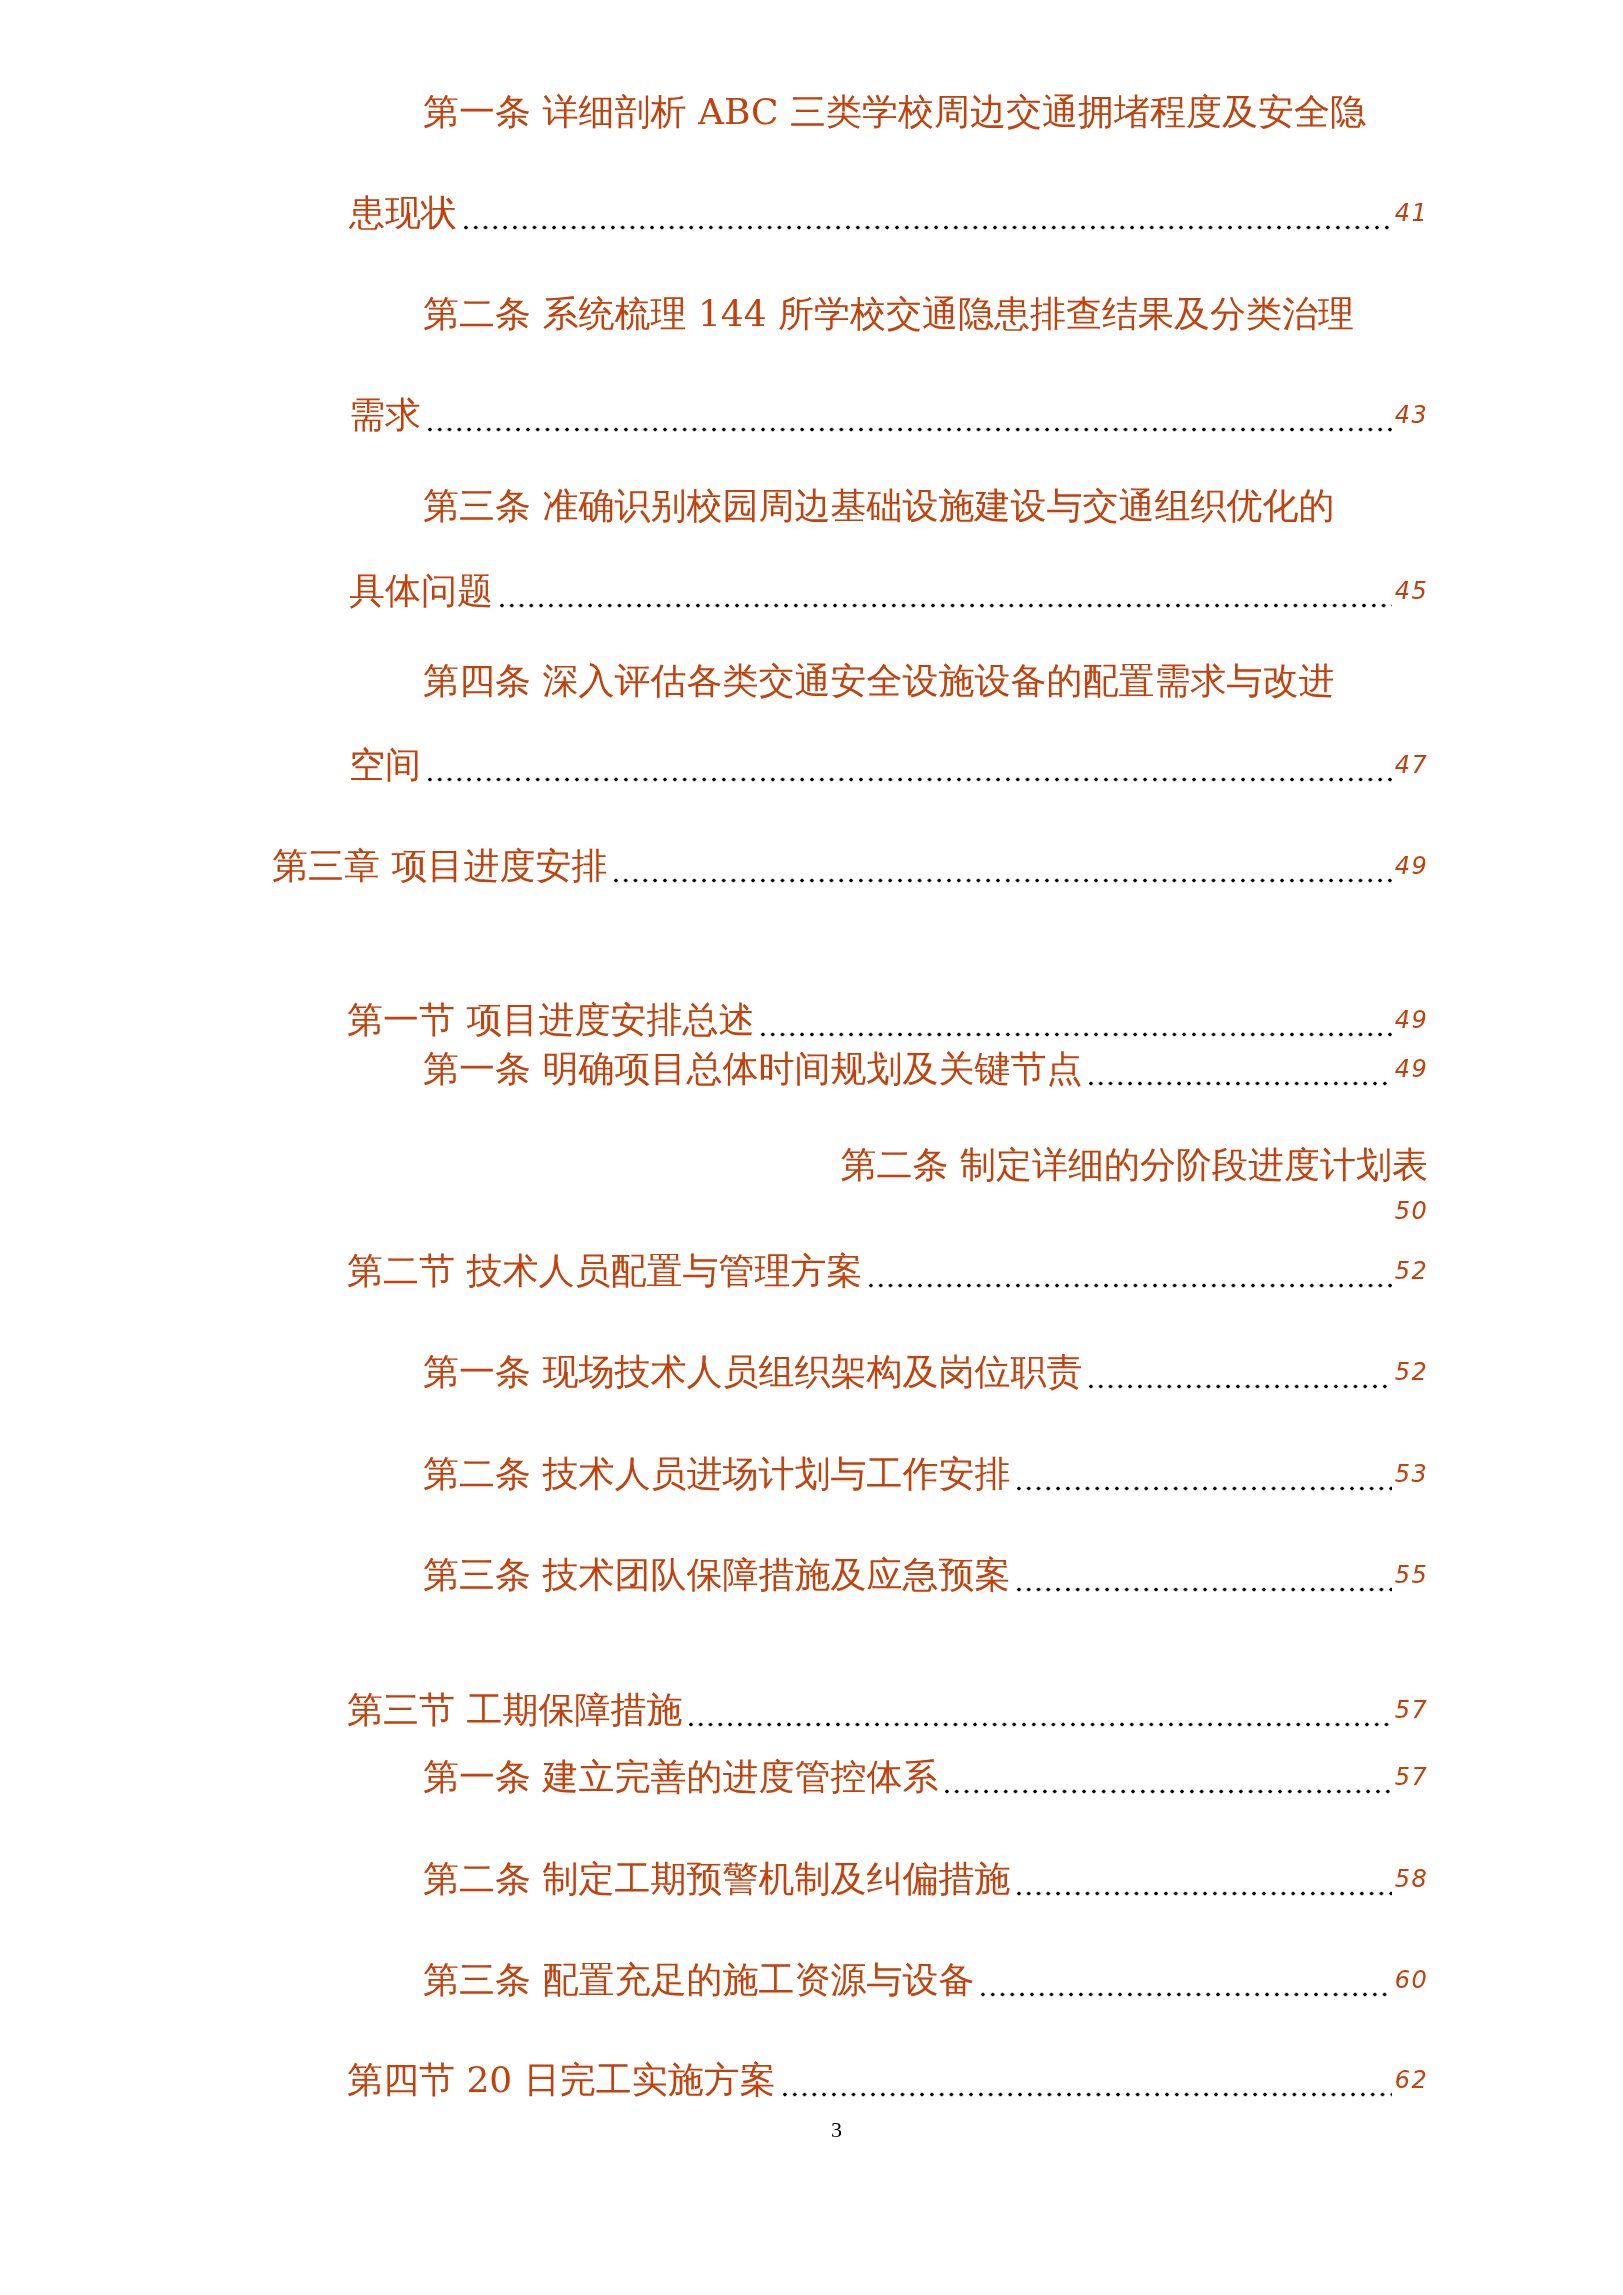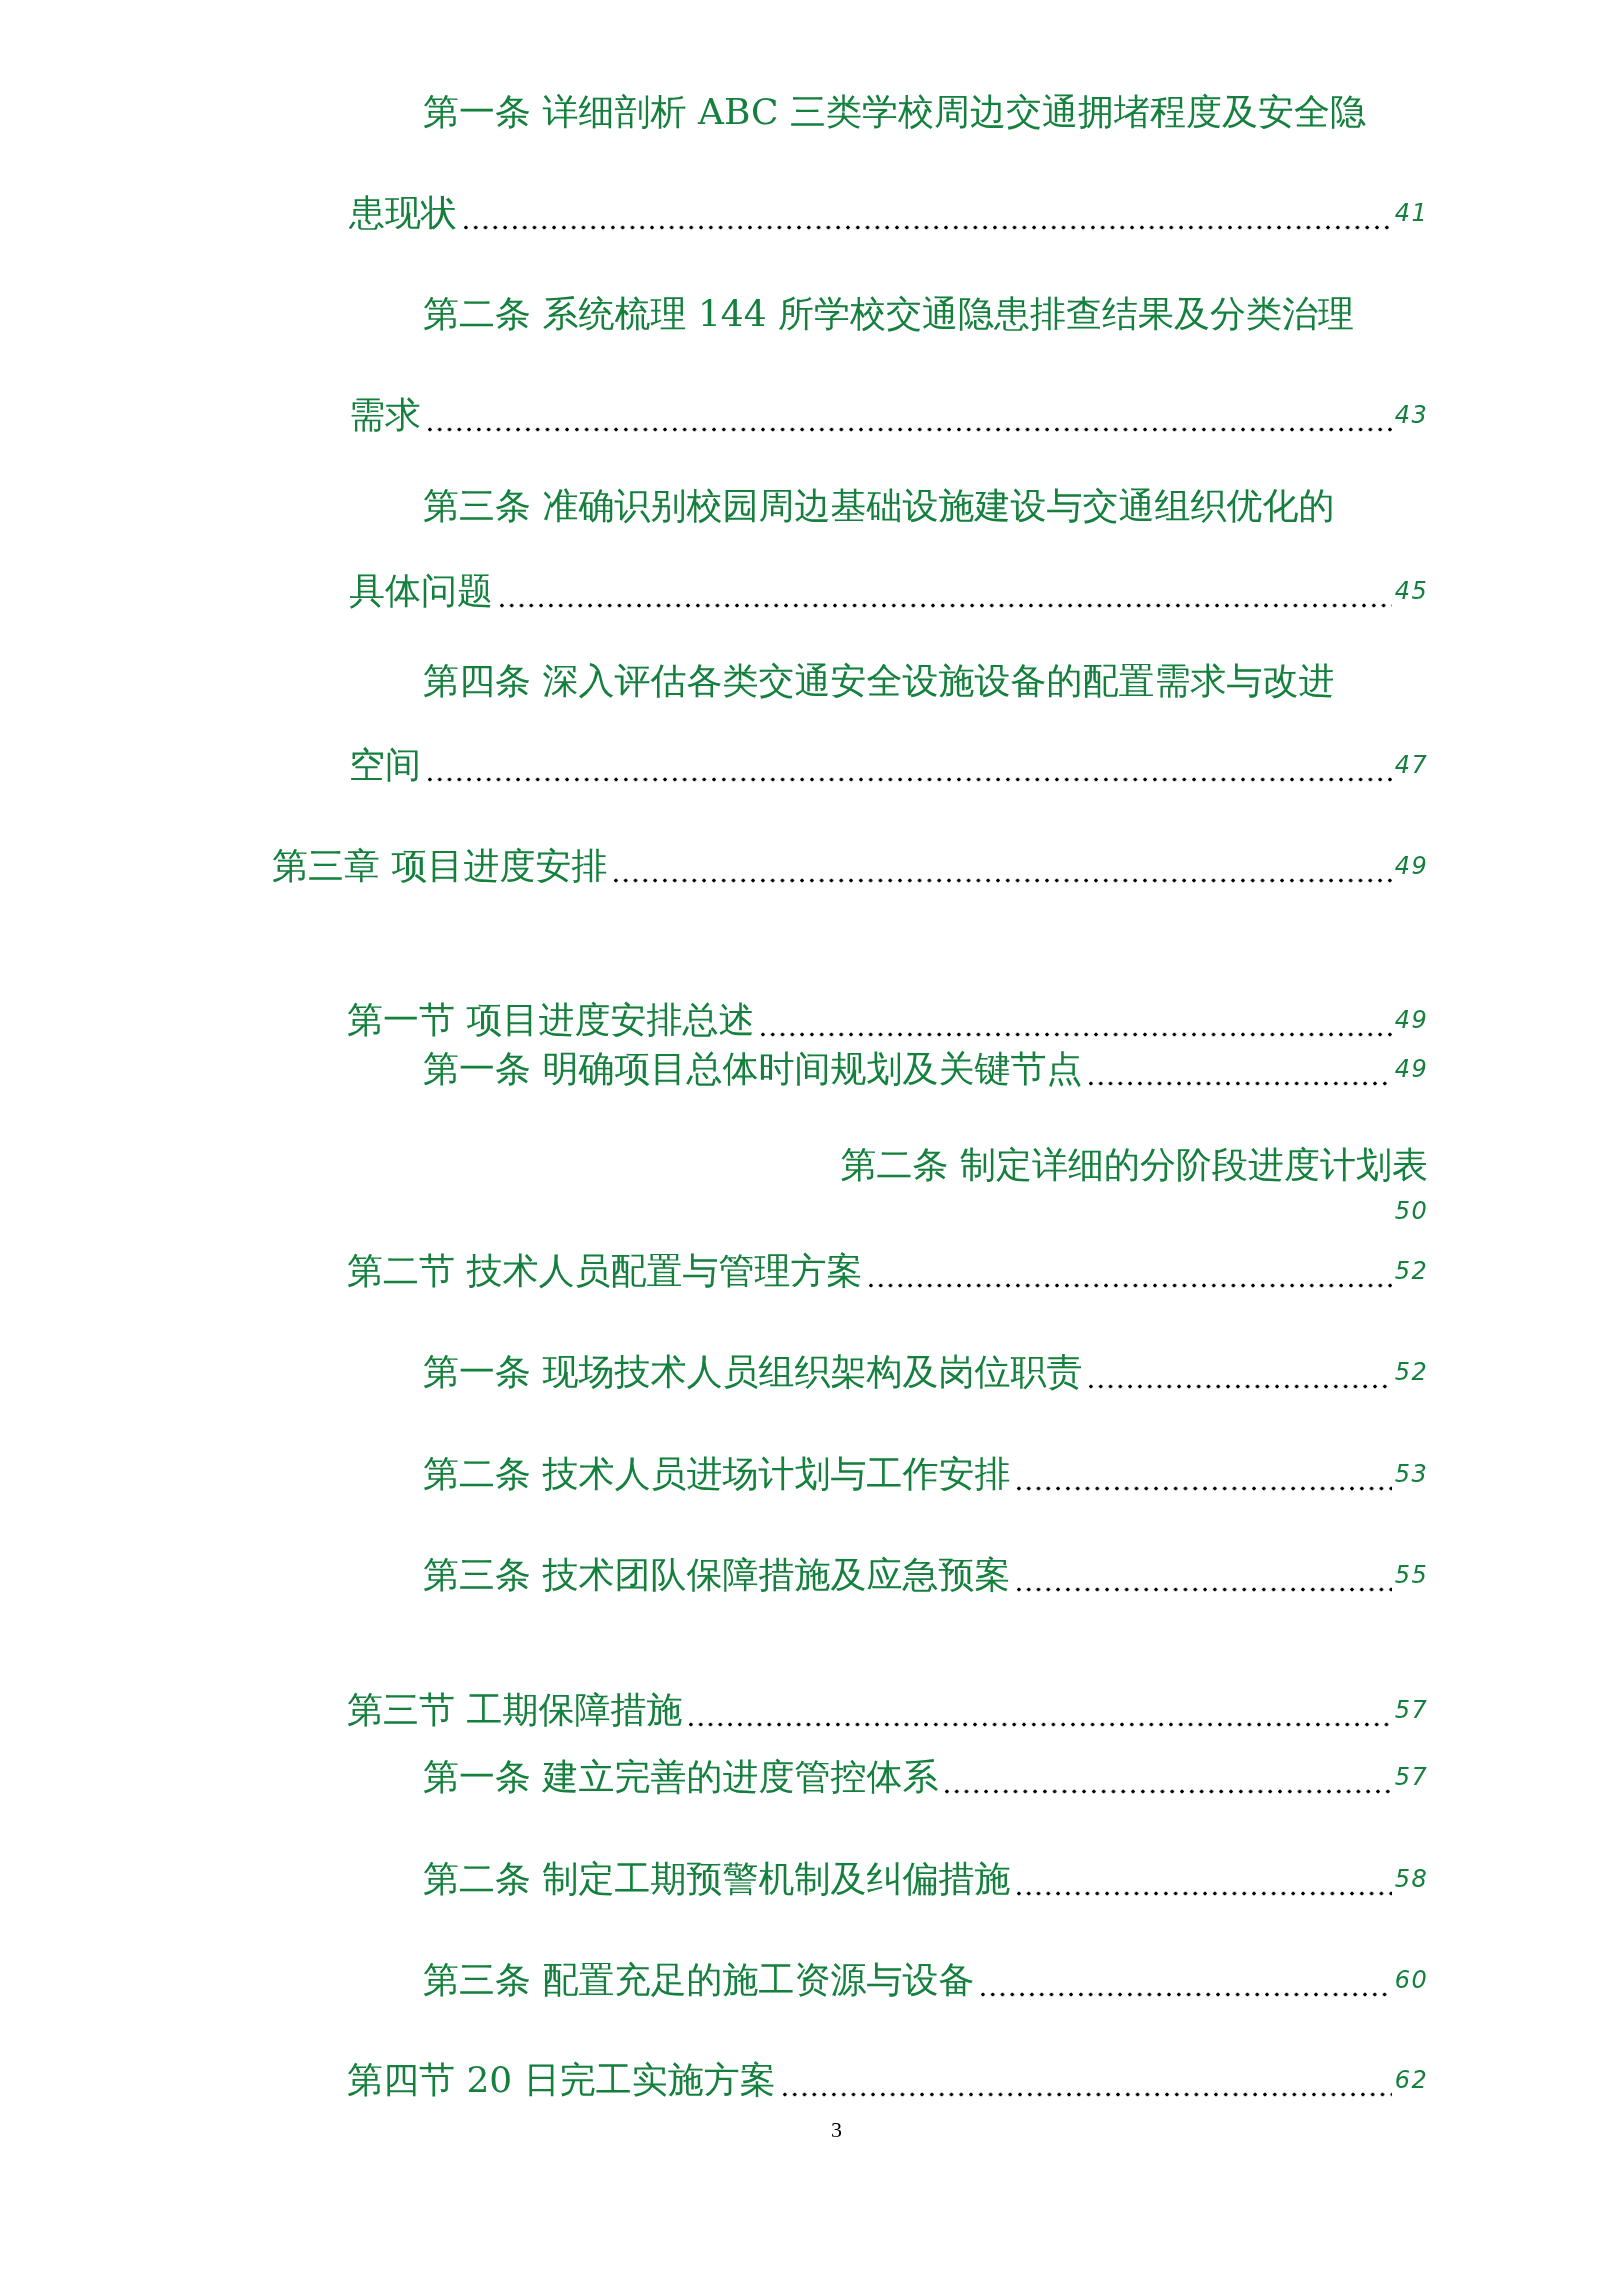--- a/index.html
+++ b/index.html
@@ -25,21 +25,21 @@
     .toc-row {
       position: absolute;
       right: 195px;
       height: 46px;
       display: flex;
       align-items: flex-end;
       font-size: 36px;
       line-height: 46px;
       white-space: nowrap;
       text-decoration: none;
-      color: #15803d;
+      color: #c2410c;
       cursor: pointer;
     }
     .toc-row.first-line {
       justify-content: flex-start;
     }
     .toc-row .label {
       flex: 0 0 auto;
       padding-bottom: 5.2px;
       line-height: 36px;
     }

